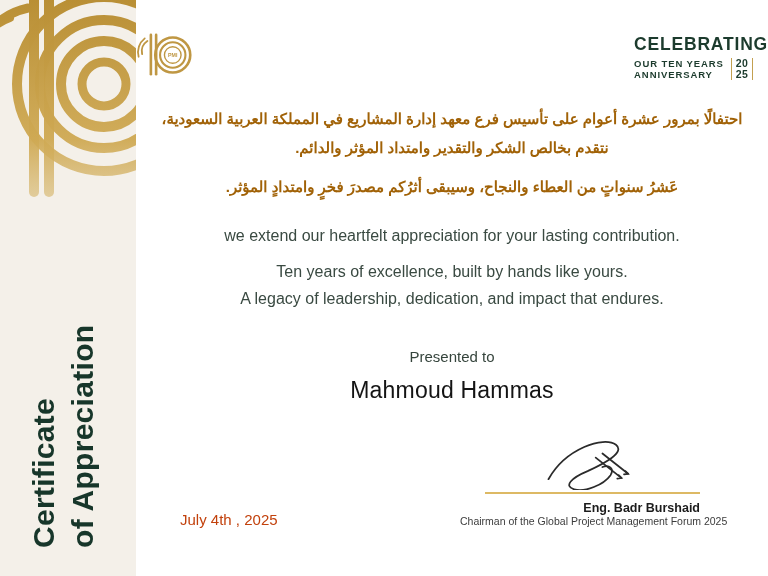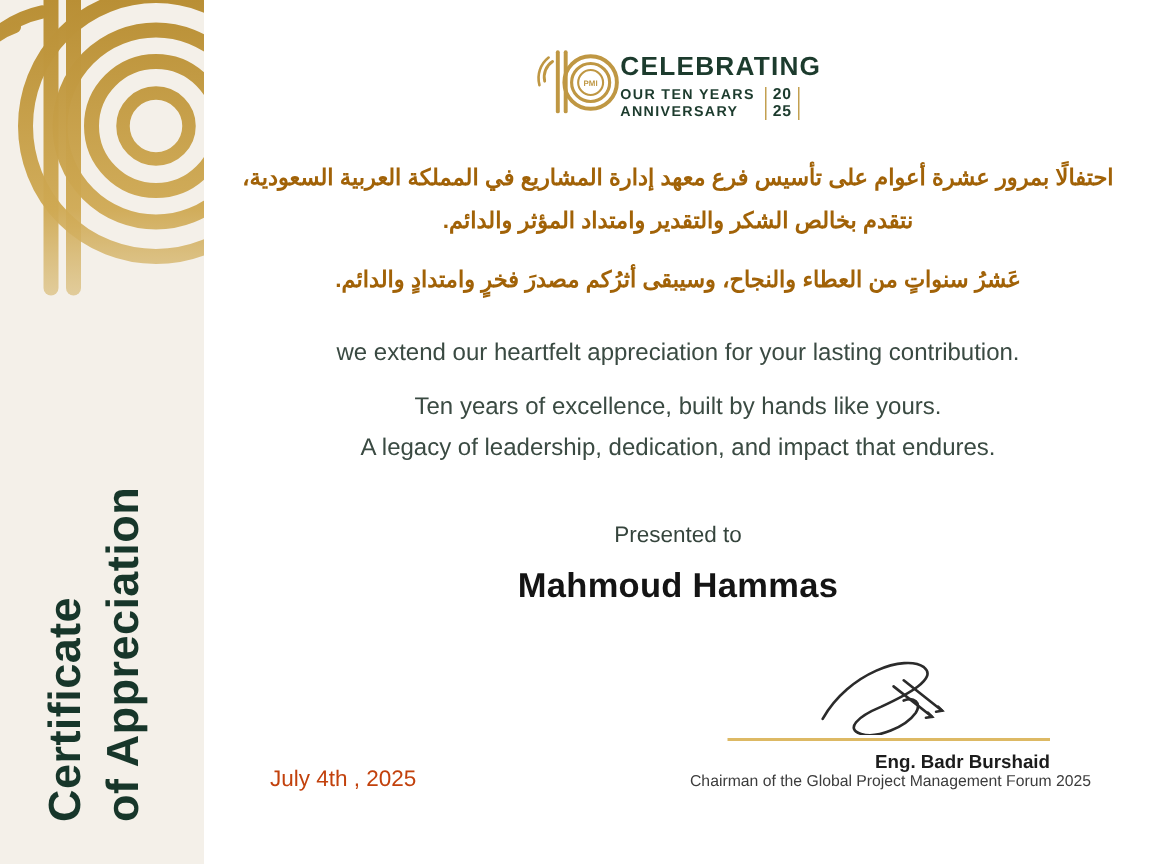--- a/index.html
+++ b/index.html
@@ -12,36 +12,36 @@
   .watermark{position:absolute;left:0;top:0;}
   .vtitle{
     position:absolute;left:24px;top:548px;
     transform:rotate(-90deg);transform-origin:0 0;
     width:300px;white-space:nowrap;
     font-weight:bold;font-size:30px;line-height:39px;letter-spacing:.3px;
     color:#17362a;
   }
   
   .content{position:absolute;left:136px;top:0;right:0;height:100%;}
-  .logo-row{position:absolute;top:30px;left:0;right:0;display:flex;justify-content:center;align-items:flex-start;gap:1px;}
+  .logo-row{position:absolute;top:30px;left:0;right:0;display:flex;justify-content:space-between;align-items:flex-start;gap:1px;}
   .logo-text{padding-top:4px;}
   .celebrating{font-weight:bold;font-size:17.5px;letter-spacing:.8px;color:#1c3b2d;}
   .logo-sub{display:flex;align-items:center;gap:7px;margin-top:3px;}
   .sub-lines{font-size:9.5px;font-weight:bold;letter-spacing:.9px;line-height:11px;color:#1c3b2d;}
   .year-block{display:flex;align-items:center;gap:4px;}
   .vbar{display:inline-block;width:1px;height:22px;background:#c3a050;}
   .years{font-size:10.5px;font-weight:bold;line-height:11px;color:#1c3b2d;letter-spacing:.5px;}
   .arabic{position:absolute;top:104px;left:0;right:0;text-align:center;color:#a16207;}
   .ar-line{margin:0;font-weight:bold;font-size:15px;line-height:29px;}
   .ar-gap{margin-top:10px;}
   .english{position:absolute;top:222px;left:0;right:0;text-align:center;color:#3a4a42;font-size:16px;line-height:27px;}
   .english p{margin:0;}
   .english .gap{margin-top:9px;}
   .presented{position:absolute;top:348px;left:0;right:0;text-align:center;font-size:15px;color:#35443c;}
-  .recipient{position:absolute;top:377px;left:0;right:0;text-align:center;font-weight:bold;font-size:23px;letter-spacing:.2px;color:#141414;}
+  .recipient{position:absolute;top:377px;left:0;right:0;text-align:center;font-weight:normal;font-size:23px;letter-spacing:.2px;color:#141414;}
   .sigblock{position:absolute;top:436px;left:349px;width:215px;text-align:right;}
   .sigscribble{display:block;margin:0 auto;}
   .sigline{height:2px;background:#ddb964;margin:2px 0 7px;}
   .signame{font-size:12.5px;font-weight:bold;color:#1c1c1c;}
   .sigtitle{font-size:10.5px;color:#3c3c3c;margin:0 -25px 0;white-space:nowrap;}
   .date{position:absolute;left:44px;top:511px;font-size:15px;color:#c2410c;}
 </style>
 </head>
 <body>
 
@@ -108,21 +108,21 @@
             </div>
             <span class="vbar"></span>
           </div>
         </div>
       </div>
     </header>
 
     <section class="arabic" dir="rtl">
       <p class="ar-line">احتفالًا بمرور عشرة أعوام على تأسيس فرع معهد إدارة المشاريع في المملكة العربية السعودية،</p>
       <p class="ar-line">نتقدم بخالص الشكر والتقدير وامتداد المؤثر والدائم.</p>
-      <p class="ar-line ar-gap">عَشرُ سنواتٍ من العطاء والنجاح، وسيبقى أثرُكم مصدرَ فخرٍ وامتدادٍ والدائم.</p>
+      <p class="ar-line ar-gap">عَشرُ سنواتٍ من العطاء والنجاح، وسيبقى أثرُكم مصدرَ فخرٍ وامتدادٍ المؤثر.</p>
     </section>
 
     <section class="english">
       <p>we extend our heartfelt appreciation for your lasting contribution.</p>
       <p class="gap">Ten years of excellence, built by hands like yours.</p>
       <p>A legacy of leadership, dedication, and impact that endures.</p>
     </section>
 
     <div class="presented">Presented to</div>
 

